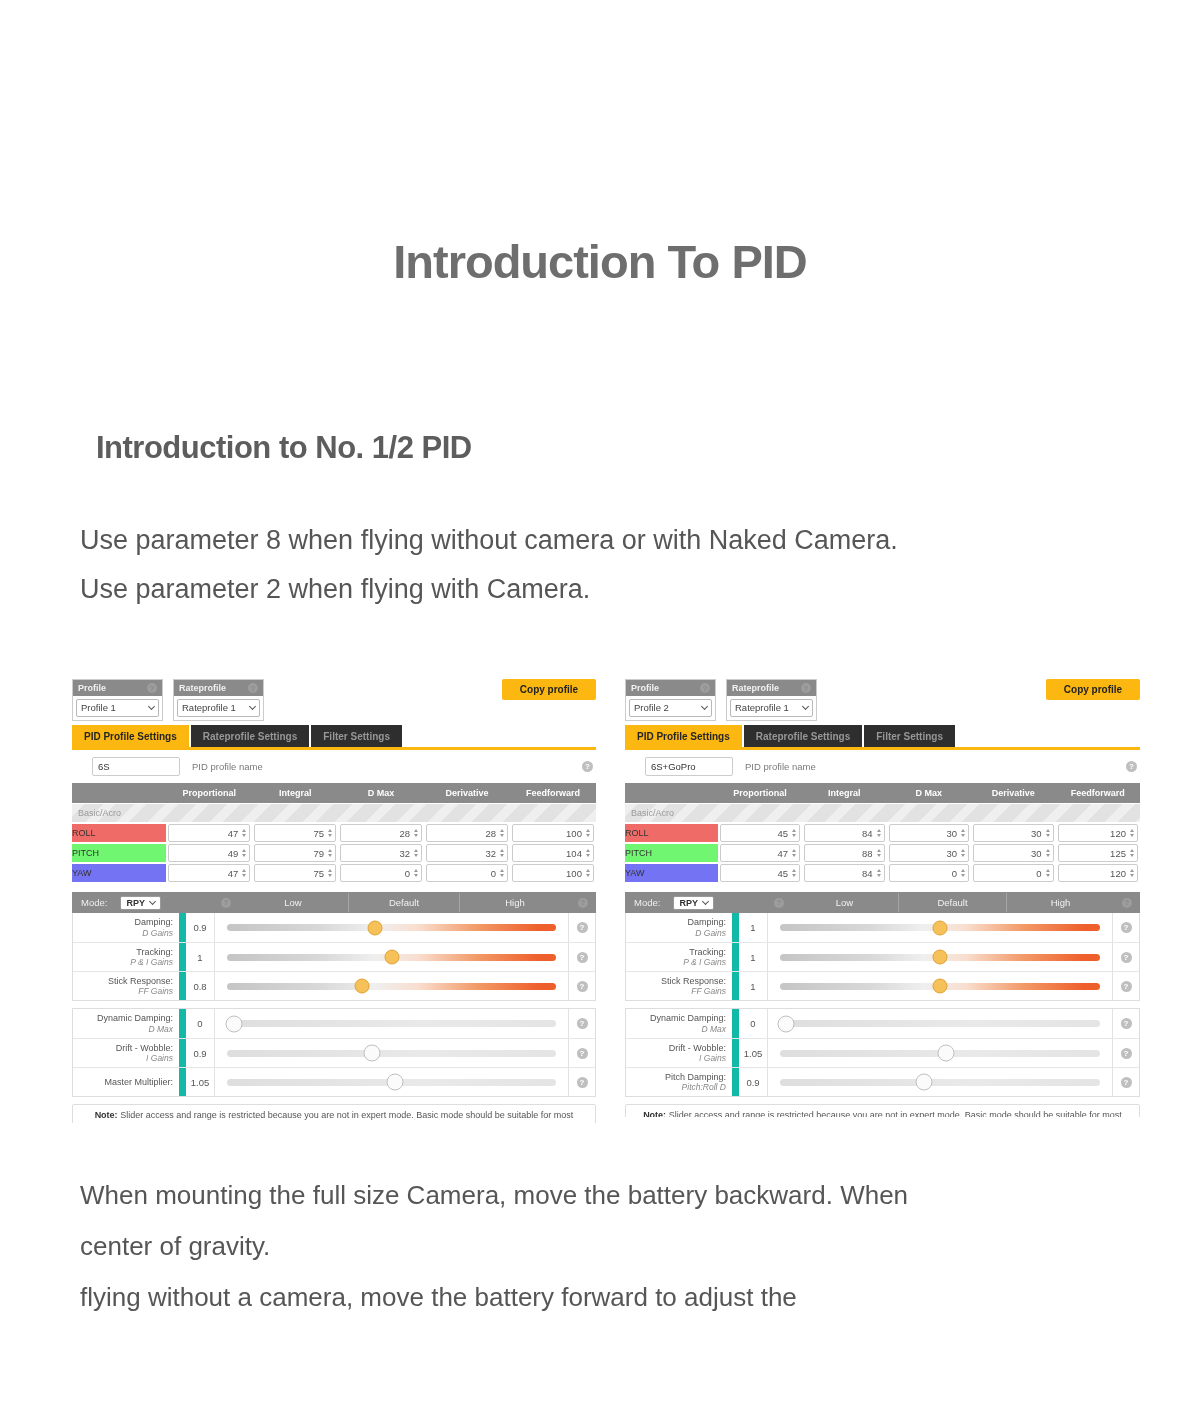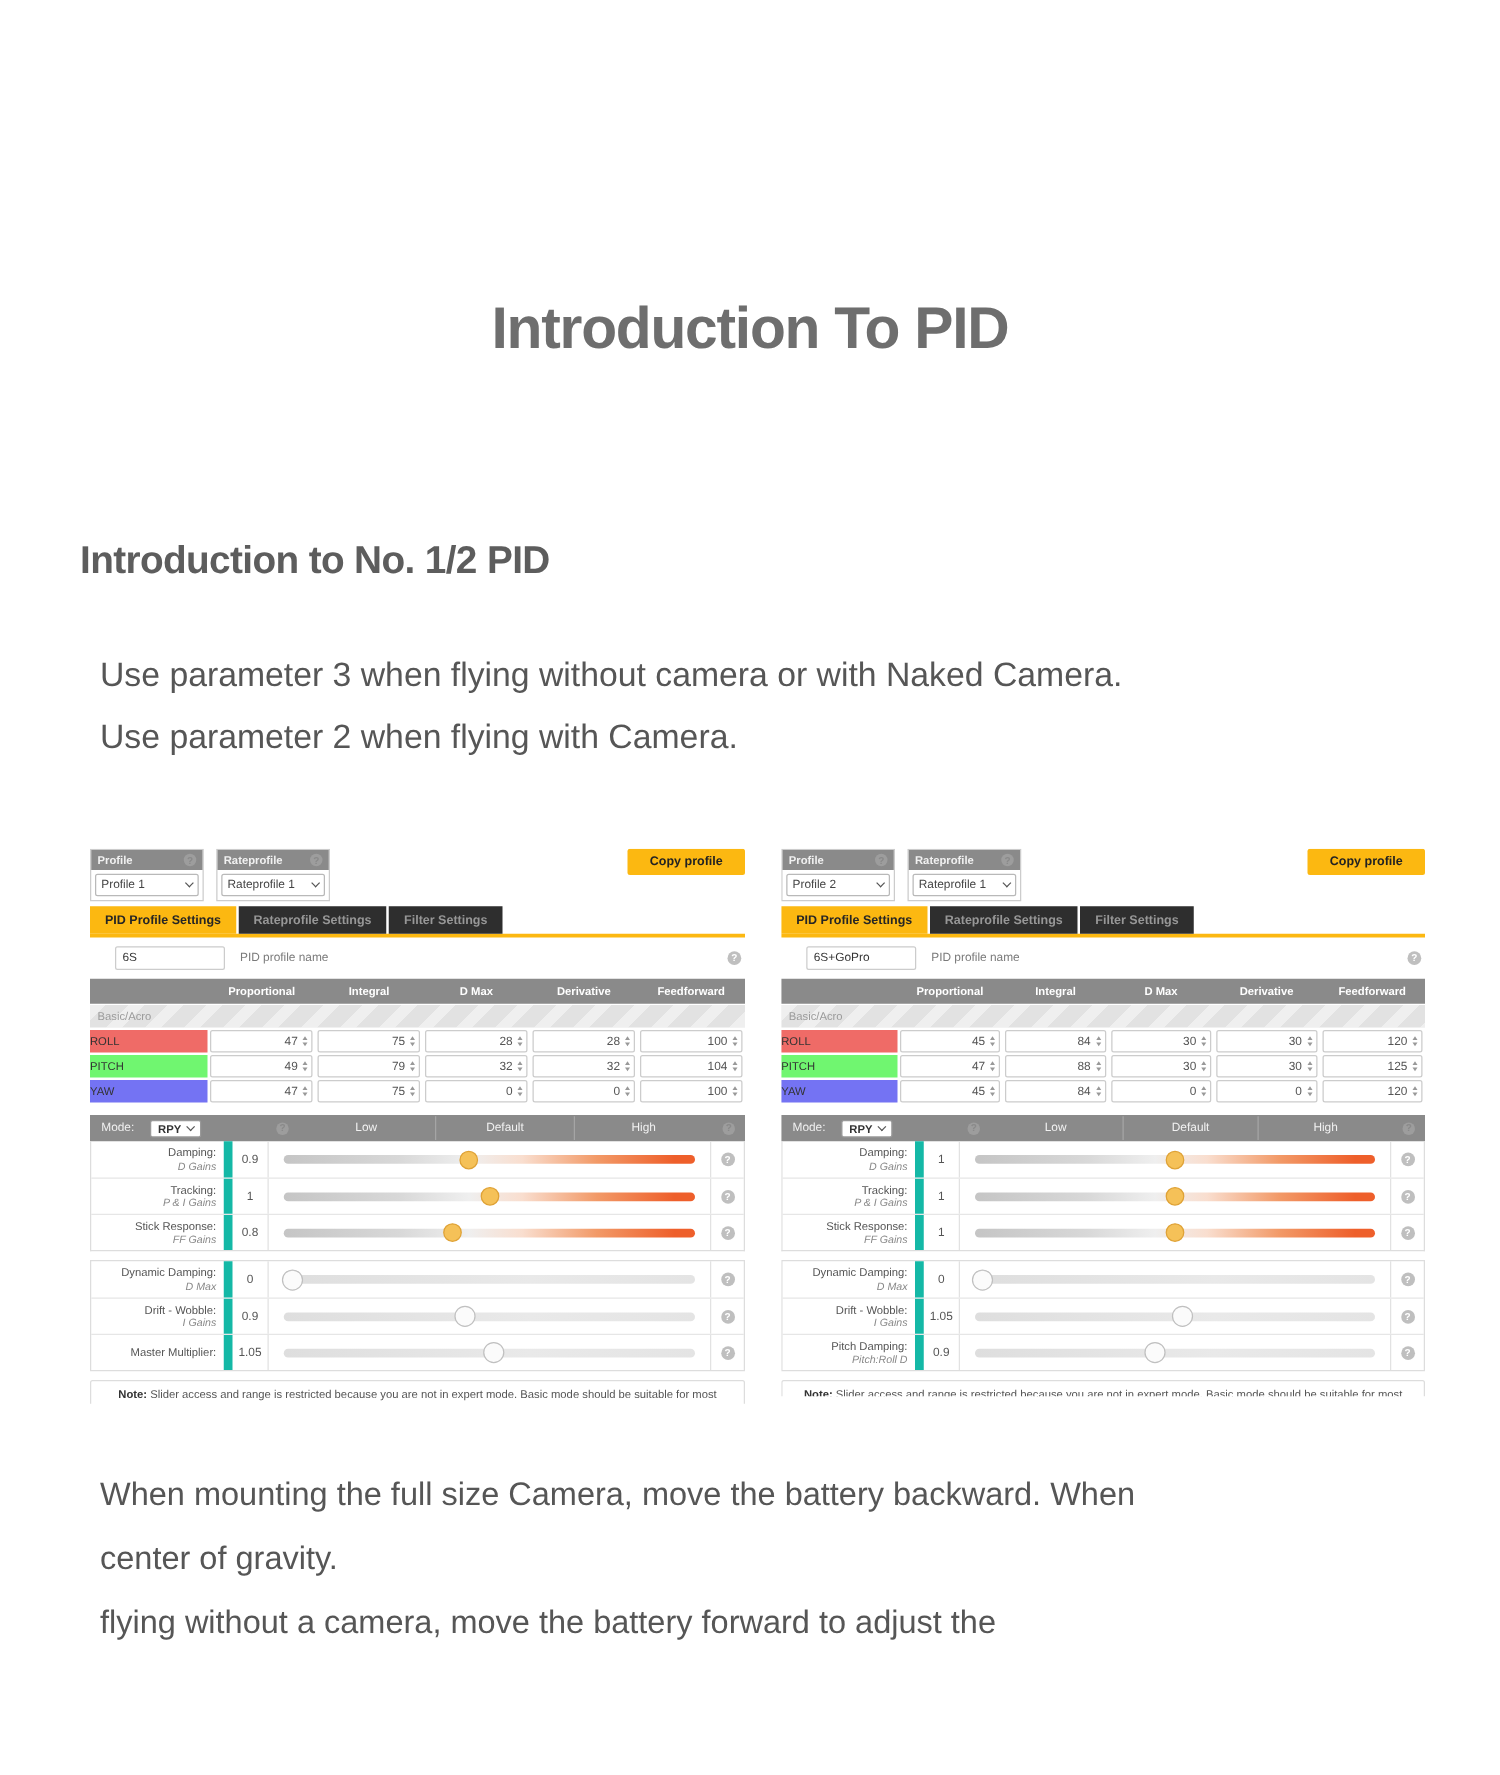--- a/index.html
+++ b/index.html
@@ -7,21 +7,21 @@
   .page {
     position:relative; width:1200px; height:1420px; background:#ffffff;
     font-family:"Liberation Sans", sans-serif; overflow:hidden;
   }
   .page-title {
     position:absolute; top:234px; left:0; width:100%;
     text-align:center; font-size:47px; font-weight:bold; color:#6e6e6e;
     letter-spacing:-1px;
   }
   .section-heading {
-    position:absolute; top:430px; left:64px;
+    position:absolute; top:430px; left:96px;
     font-size:31px; font-weight:bold; color:#5d5d5d; letter-spacing:-0.5px;
   }
   .intro {
     position:absolute; top:516px; left:80px; width:1040px;
     font-size:27px; color:#565656; line-height:49px;
   }
   .footer-para {
     position:absolute; top:1170px; left:80px; width:1050px;
     font-size:26px; color:#565656; line-height:51px;
   }
@@ -125,21 +125,21 @@
   .qc.onhead { background:#9d9d9d; color:#8a8a8a; width:10px; height:10px; }
   .chev { width:5px; height:5px; border-right:1.4px solid #555; border-bottom:1.4px solid #555; transform:rotate(45deg); margin-top:-2px; flex-shrink:0; }
 </style>
 </head>
 <body>
 
 <div class="page">
   <div class="page-title">Introduction To PID</div>
   <div class="section-heading">Introduction to No. 1/2 PID</div>
   <div class="intro">
-    <div>Use parameter 3 when flying without camera or with Naked Camera.</div>
+    <div>Use parameter 8 when flying without camera or with Naked Camera.</div>
     <div>Use parameter 2  when flying with Camera.</div>
   </div>
 
   <div class="panels-row">
     <div class="panel" id="panel-0">
         <div class="bf-top">
           <div class="selgroup">
             <div class="selhead">
               <span>Profile</span>
               <span class="qc onhead"></span>

